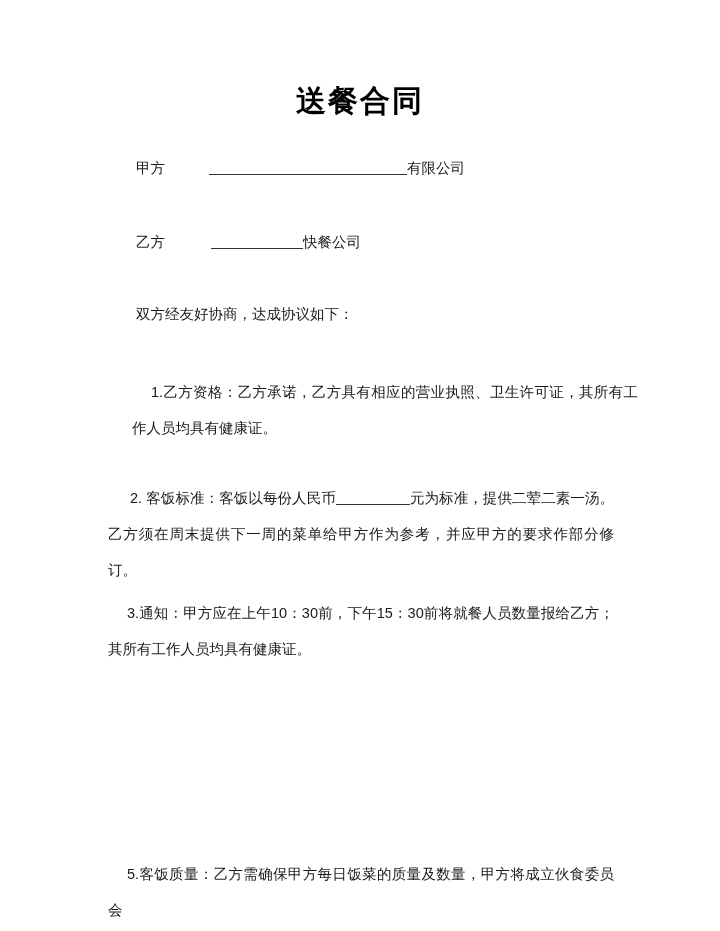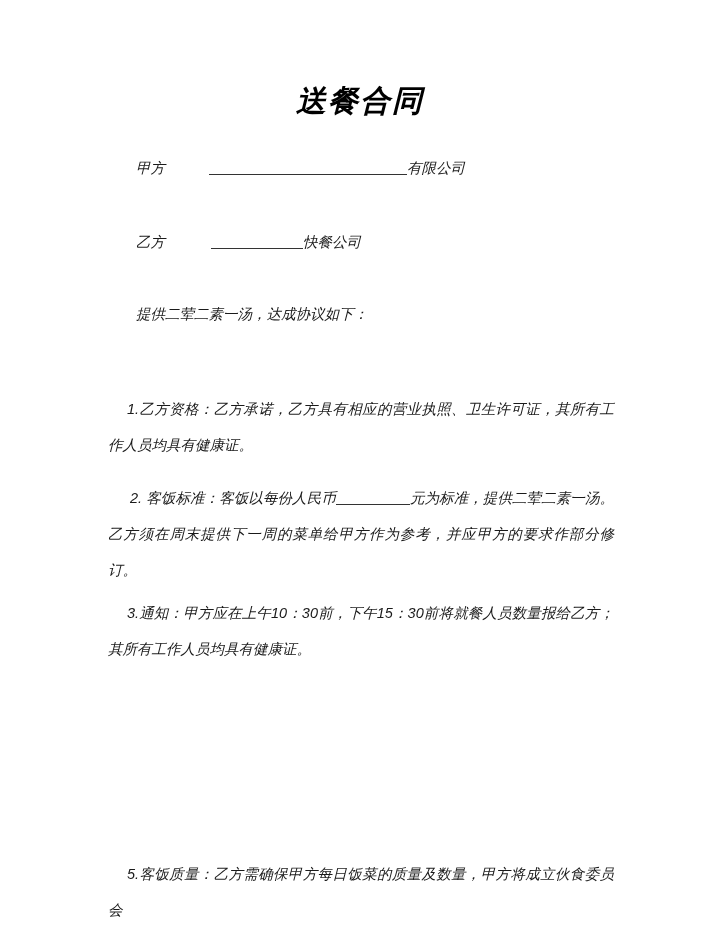--- a/index.html
+++ b/index.html
@@ -15,21 +15,20 @@
     color: #000000;
     position: relative;
   }
   .page {
     position: absolute;
     left: 0;
     top: 0;
     width: 720px;
     height: 931px;
     background: #ffffff;
-    font-style: italic;
   }
   .doc-title {
     position: absolute;
     left: 0;
     top: 82px;
     width: 720px;
     text-align: center;
     font-size: 30px;
     font-weight: bold;
     letter-spacing: 2px;
@@ -87,42 +86,42 @@
     display: inline-block;
     width: 22px;
   }
   .blank-price {
     display: inline-block;
     border-bottom: 1px solid #333333;
     width: 74px;
     height: 15px;
     vertical-align: -2px;
   }
-  #clause-1 { top: 391px; }
+  #clause-1 { top: 374px; margin-left: 24px; }
   #clause-2 { top: 480px; }
   #clause-3 { top: 595px; }
   #clause-4 { top: 700px; }
   #clause-5 { top: 856px; }
 </style>
 </head>
 <body>
 
 <div class="page">
 
   <div class="doc-title">送餐合同</div>
 
   <div class="party-row" id="party-b-row">
     <span class="party-label">乙方</span><span class="blank-line blank-b"></span><span class="party-suffix">快餐公司</span>
   </div>
 
   <div class="party-row" id="party-a-row">
     <span class="party-label">甲方</span><span class="blank-line blank-a"></span><span class="party-suffix">有限公司</span>
   </div>
 
-  <div class="intro">提供二荤二素一汤，达成协议如下：</div>
+  <div class="intro">双方经友好协商，达成协议如下：</div>
 
   <div class="clause" id="clause-1">
     <span class="indent"></span><span>1.</span><span>乙方资格：乙方承诺，乙方具有相应的营业执照、卫生许可证，其所有工作人员均具有健康证。</span>
   </div>
 
   <div class="clause" id="clause-2">
     <span class="indent-wide"></span><span>2.</span>&nbsp;<span>客饭标准：客饭以每份人民币</span><span class="blank-price"></span><span>元为标准，提供二荤二素一汤。乙方须在周末提供下一周的菜单给甲方作为参考，并应甲方的要求作部分修订。</span>
   </div>
 
   <div class="clause" id="clause-3">

